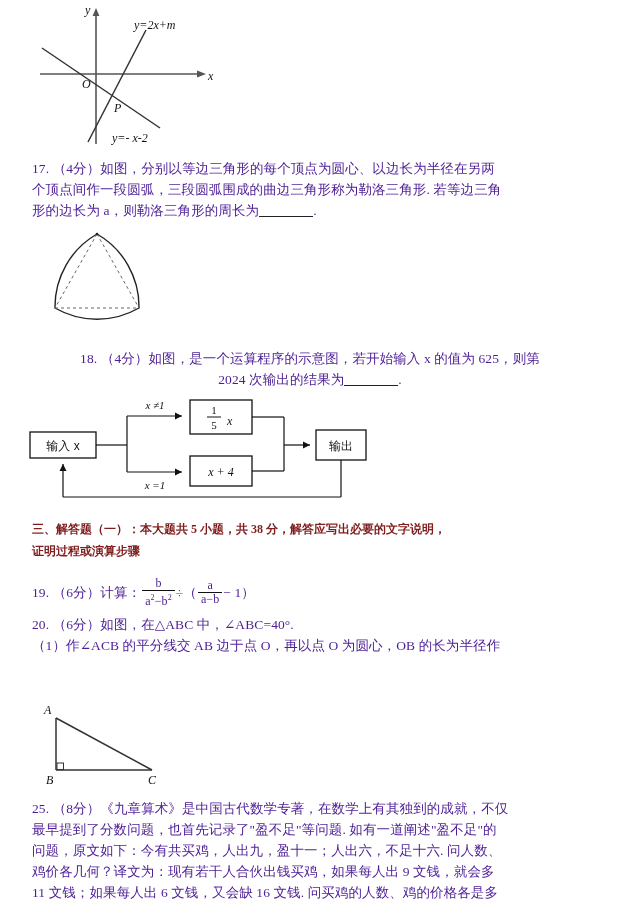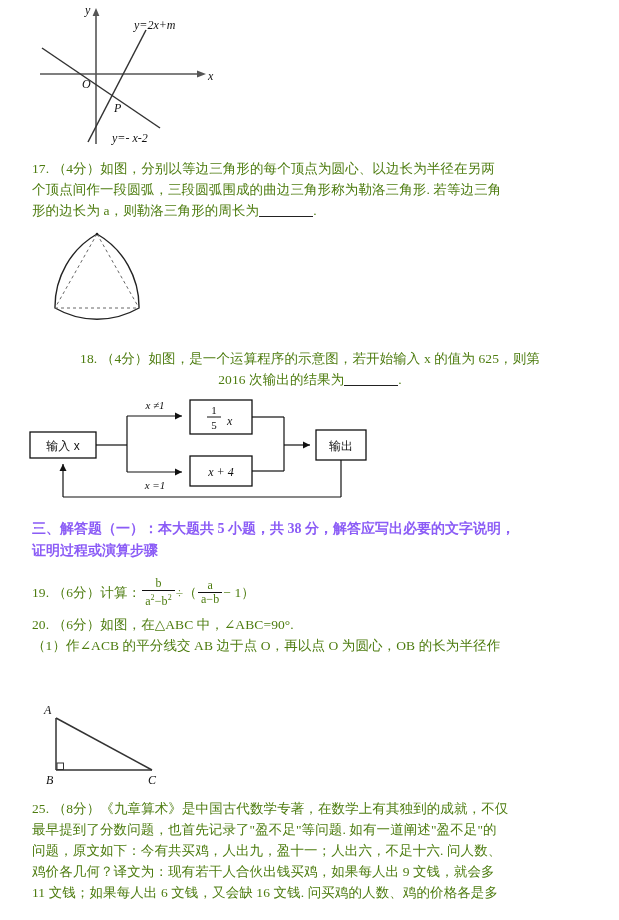--- a/index.html
+++ b/index.html
@@ -20,29 +20,29 @@
     width: 619px;
     height: 920px;
     background: #ffffff;
   }
 
   
   .qtext {
     position: absolute;
     font-size: 13.5px;
     line-height: 21px;
-    color: #4d7c0f;
+    color: #4c1d95;
     letter-spacing: 0.1px;
   }
   .sec-heading {
     position: absolute;
     font-weight: bold;
-    font-size: 14px;
+    font-size: 12px;
     line-height: 22px;
-    color: #8b5cf6;
+    color: #7f1d1d;
     font-family: Liberation Serif, serif;
   }
   .blank-line {
     display: inline-block;
     border-bottom: 1px solid #222;
     width: 54px;
     height: 12px;
     vertical-align: -2px;
   }
 
@@ -158,21 +158,21 @@
       <line x1="55" y1="6" x2="13" y2="80" stroke="#666" stroke-width="1" stroke-dasharray="3,3"></line>
       <line x1="55" y1="6" x2="97" y2="80" stroke="#666" stroke-width="1" stroke-dasharray="3,3"></line>
       <line x1="13" y1="80" x2="97" y2="80" stroke="#666" stroke-width="1" stroke-dasharray="3,3"></line>
       <circle cx="55" cy="6" r="1.3" fill="#222"></circle>
     </svg>
   </div>
 
   <div class="qtext" style="left:32px; top:348px; width:556px;text-align:center;">
     <span>18</span><span>.</span>
     <span>（4分）</span><span>如图，是一个运算程序的示意图，若开始输入 x 的值为 625，则第</span><br>
-    <span>2016 次输出的结果为</span><span class="blank-line"></span><span>.</span>
+    <span>2024 次输出的结果为</span><span class="blank-line"></span><span>.</span>
   </div>
 
   <div id="fig-flow">
     <svg width="350" height="108" viewBox="0 0 350 108">
       <defs>
         <marker id="arrowhead" markerWidth="7" markerHeight="7" refX="6" refY="3" orient="auto" markerUnits="strokeWidth">
           <path d="M0,0 L0,6 L6,3 z" fill="#111"></path>
         </marker>
       </defs>
 
@@ -218,21 +218,21 @@
     <span>证明过程或演算步骤</span>
   </div>
 
   <div class="qtext" style="left:32px; top:578px; width:560px; line-height:20px;">
     <span>19</span><span>.</span>
     <span>（6分）</span><span>计算：</span><span class="frac"><span class="num-part">b</span><span class="den-part"><span>a</span><sup class="sq">2</sup>−<span>b</span><sup class="sq">2</sup></span></span><span>÷</span><span>（</span><span class="frac"><span class="num-part">a</span><span class="den-part">a−b</span></span><span>− 1</span><span>）</span>
   </div>
 
   <div class="qtext" style="left:32px; top:614px; width:560px;">
     <span>20</span><span>.</span>
-    <span>（6分）</span><span>如图，在△ABC 中，∠ABC=90°.</span><br>
+    <span>（6分）</span><span>如图，在△ABC 中，∠ABC=40°.</span><br>
     <span>（1）作∠ACB 的平分线交 AB 边于点 O，再以点 O 为圆心，OB 的长为半径作</span><br>
     <br>
   </div>
 
   <div id="fig-triangle">
     <svg width="150" height="85" viewBox="0 0 150 85">
 
       <line x1="22" y1="16" x2="22" y2="68" stroke="#333" stroke-width="1.5"></line>
 
       <line x1="22" y1="68" x2="118" y2="68" stroke="#333" stroke-width="1.5"></line>

